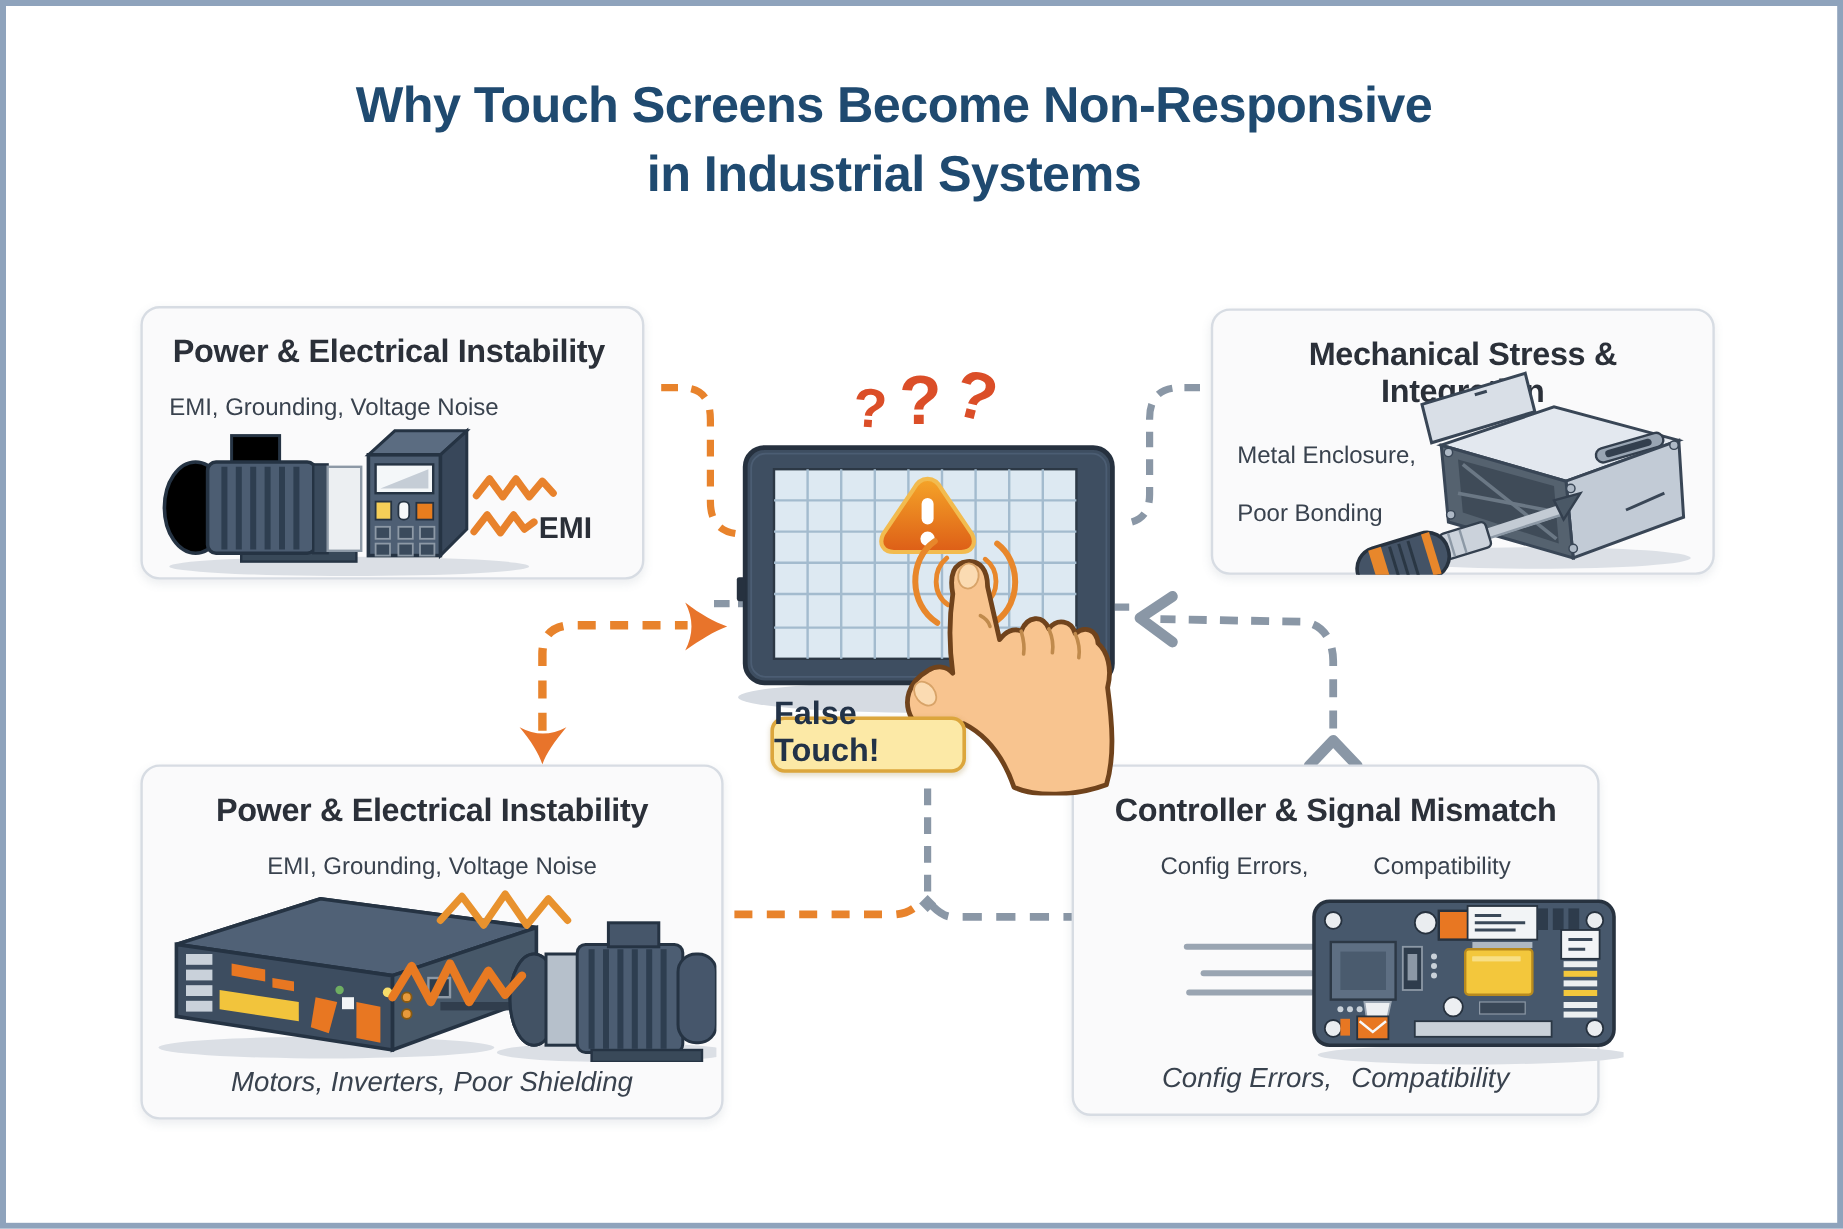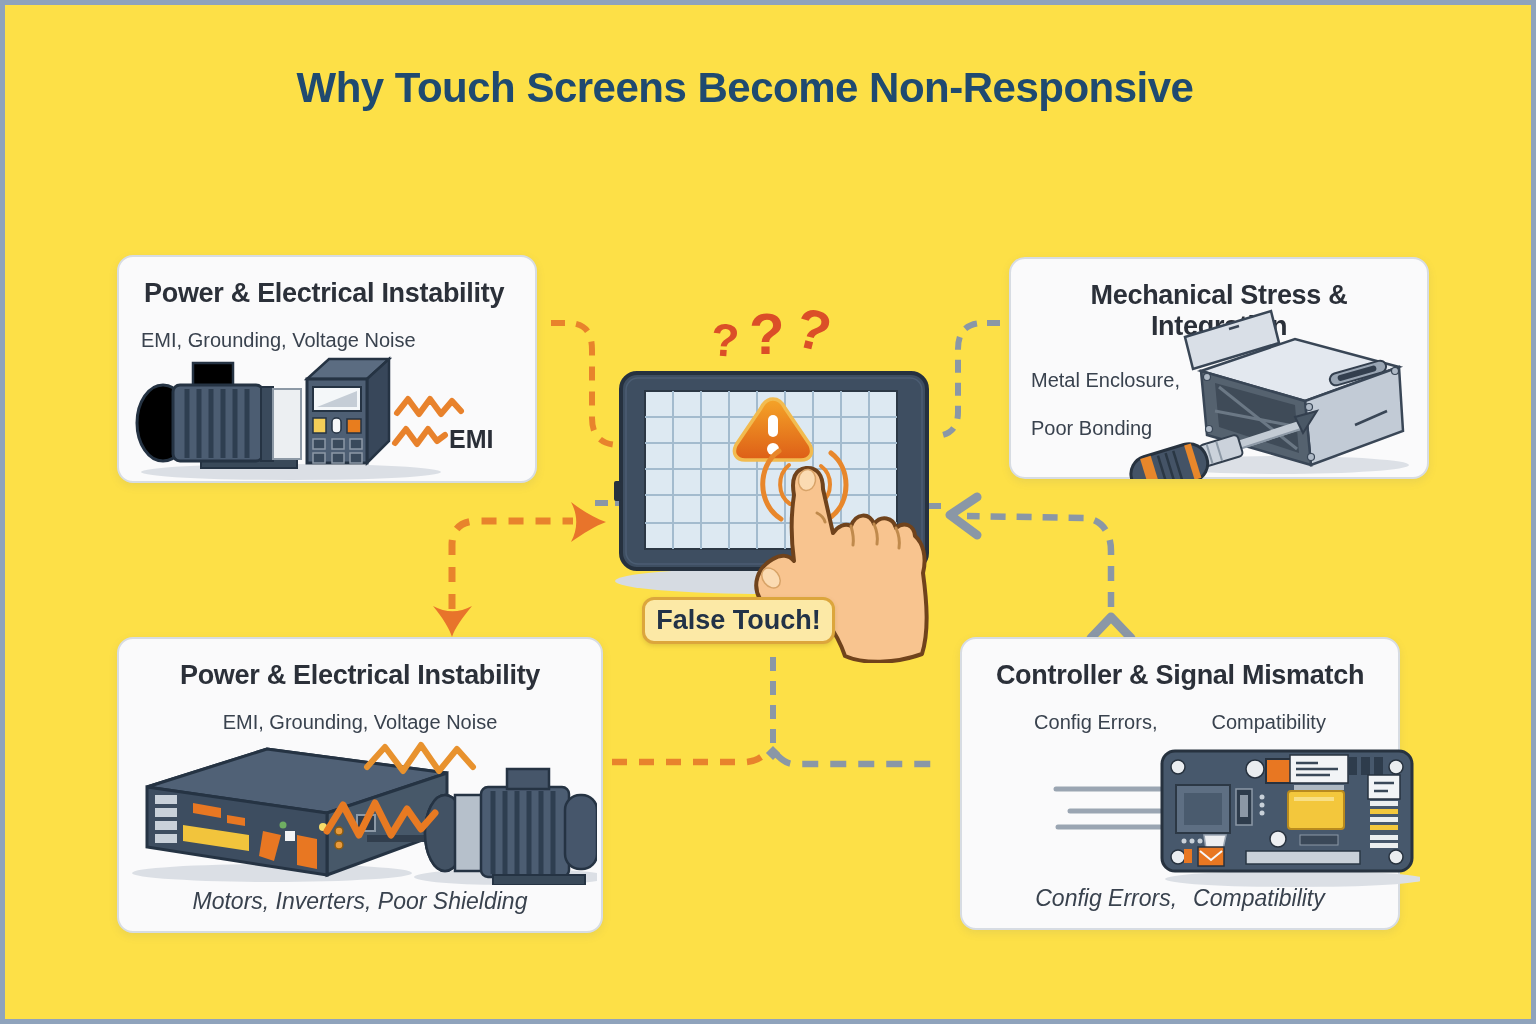--- a/index.html
+++ b/index.html
@@ -1,67 +1,68 @@
 <!DOCTYPE html>
 <html><head>
 <meta charset="utf-8">
 <style>
   html,body { margin:0; padding:0; background:#e8e8ea; }
   .canvas {
     position:relative; width:1536px; height:1024px; box-sizing:border-box;
-    background:#fde047; border:5px solid #8FA3BC; overflow:hidden;
+    background:#ffffff; border:5px solid #8FA3BC; overflow:hidden;
     font-family:"Liberation Sans", sans-serif;
   }
   .title {
     position:absolute; top:54px; left:0; width:1480px; text-align:center;
     color:#1F4A70; font-weight:bold; font-size:42px; line-height:57px; letter-spacing:-0.5px;
   }
   .connectors { position:absolute; left:0; top:0; z-index:1; }
   .card {
     position:absolute; background:#FAFAFB; border:2px solid #D7DCE3; border-radius:16px;
     box-shadow:0 3px 8px rgba(100,115,135,0.12); box-sizing:border-box; z-index:2;
   }
   .card h2 { margin:3px; font-size:27px; font-weight:bold; color:#2B3039; letter-spacing:-0.3px; }
   .card .sub { font-size:20px; color:#39424E; margin-top:20px; }
   #card-tl { left:112px; top:250px; width:420px; height:228px; padding:18px 22px; }
   #card-tr { left:1004px; top:252px; width:420px; height:222px; padding:18px 20px; }
   #card-bl { left:112px; top:632px; width:486px; height:296px; padding:18px 0; text-align:center; }
-  #card-br { left:955px; top:632px; width:440px; height:293px; padding:18px 0; text-align:center; }
+  #card-br { left:888px; top:632px; width:440px; height:293px; padding:18px 0; text-align:center; }
   #card-tr .sub { line-height:48px; margin-top:14px; }
   .illus { position:absolute; }
   .caption {
     position:absolute; bottom:16px; left:0; width:100%; text-align:center;
     font-size:23px; color:#39424E;font-style:italic;
   }
   .sub-split { display:flex; justify-content:center; gap:54px; }
   .caption-split { display:inline-flex; gap:16px; }
   .qmarks {
     position:absolute; left:706px; top:290px; height:72px; z-index:4;
     display:flex; align-items:flex-end; gap:10px; color:#DB4E28; font-weight:bold;
   }
   .q1 { font-size:46px; transform:rotate(4deg); }
   .q2 { font-size:58px; }
   .q3 { font-size:56px; transform:rotate(14deg) translateY(-5px); }
   .tablet-wrap { position:absolute; left:600px; top:358px; width:340px; height:300px; z-index:3; }
   .badge {
-    position:absolute; left:637px; top:592px; width:193px; height:47px; z-index:6;
+    position:absolute; left:637px; top:592px; width:163px; height:47px; z-index:6;
     background:#FCE9A6; border:3px solid #DCA63C; border-radius:12px; box-sizing:border-box;
-    display:flex; align-items:center; justify-content:center;
+    display:flex; align-items:flex-end; justify-content:center;
     font-size:27px; font-weight:bold; color:#223247;
     box-shadow:0 2px 4px rgba(150,120,40,0.25);
   }
   svg text { font-family:"Liberation Sans", sans-serif; }
 </style>
 </head>
 <body>
 
 <div class="canvas">
 
   <div class="title">
     <div>Why Touch Screens Become Non-Responsive</div>
+    <div>in Industrial Systems</div>
   </div>
 
   <svg class="connectors" width="1536" height="1024" viewBox="0 0 1536 1024">
 
     <path d="M 546 318 L 562 318 C 580 318 587 327 587 345 L 587 413 C 587 430 595 439 612 440" fill="none" stroke="#E8832C" stroke-width="6" stroke-dasharray="14 11"></path>
 
     <path d="M 447 604 L 447 540 C 447 524 456 516 472 516 L 568 516" fill="none" stroke="#E8832C" stroke-width="7" stroke-dasharray="15 12"></path>
     <path d="M 566 497 C 579 507 590 513 601 517 C 590 521 579 528 566 537 C 573 524 573 510 566 497 Z" fill="#E8742B"></path>
     <path d="M 428 601 C 438 613 444 623 447 632 C 450 623 457 613 467 601 C 454 608 441 608 428 601 Z" fill="#E8742B"></path>
 

